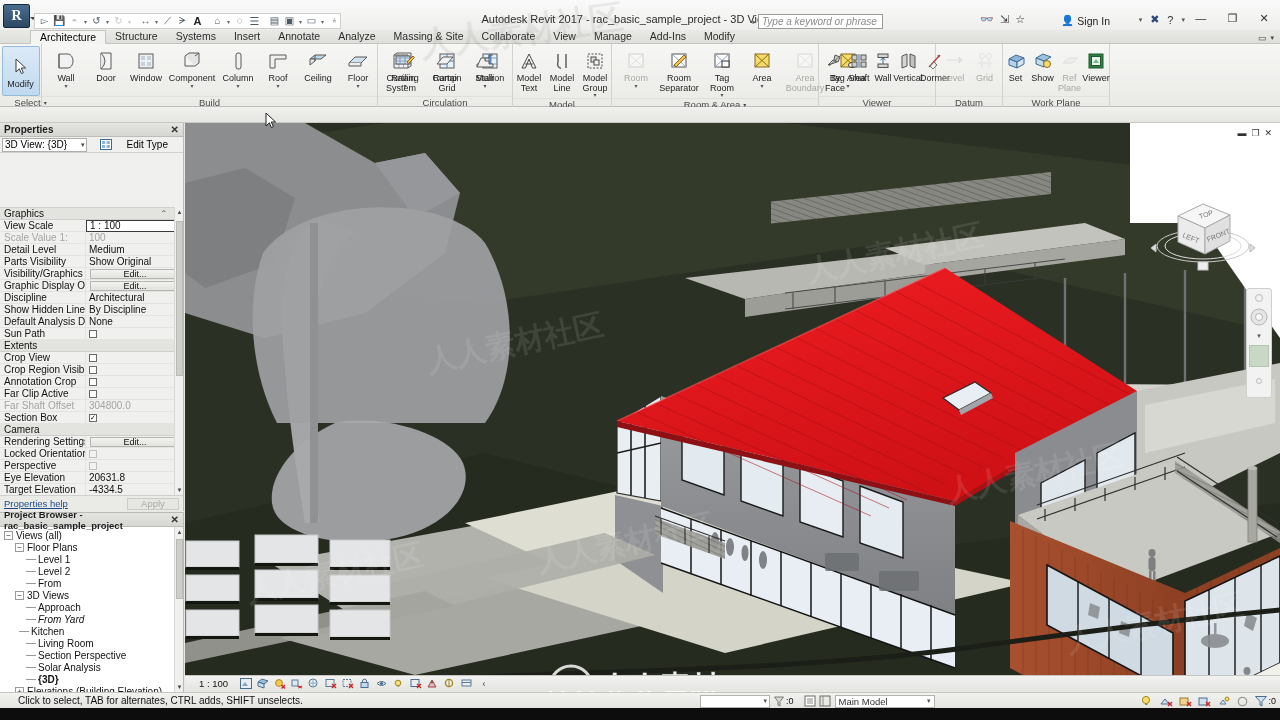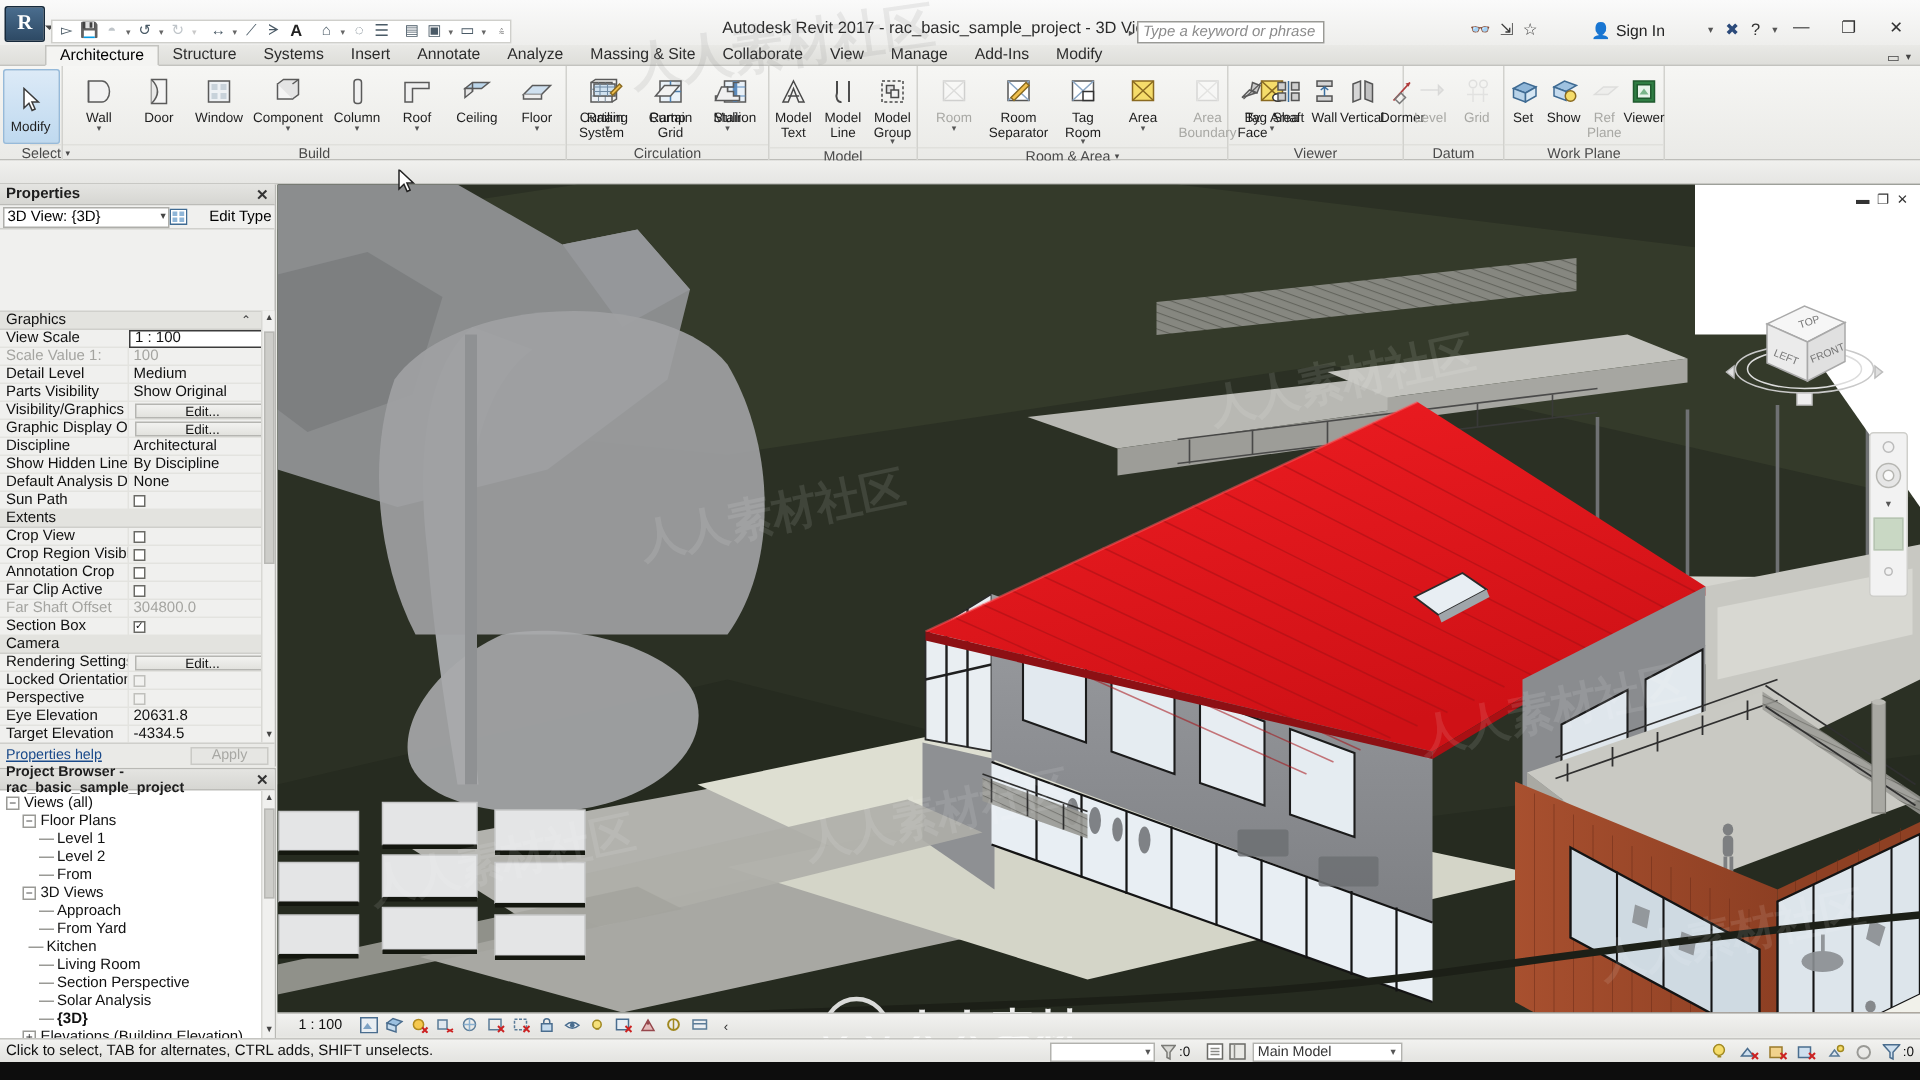--- a/index.html
+++ b/index.html
@@ -135,21 +135,21 @@
   .typesel{
     height:16px; display:flex; align-items:center; gap:0; padding:0 2px;
     background:#f0f0ee; border-bottom:1px solid #d0d0cc;
   }
   .typesel .combo{
     flex:1; height:14px; background:#fff; border:1px solid #aeaeaa;
     font-size:10px; padding:0 2px; line-height:12px; display:flex;align-items:center;
   }
   .typesel .combo .cv{ flex:1; }
   .typesel .combo .ca{ font-size:7px;color:#444; }
-  .typesel .edittype{ display:flex;align-items:center;gap:14px; padding:0 0; font-size:10px;}
+  .typesel .edittype{ display:flex;align-items:center;gap:14px; padding:0 13px; font-size:10px;}
 
   .proplist{ position:absolute; left:0; top:84px; right:0; bottom:16px; overflow:hidden;
              border-top:1px solid #d0d0cc; }
   .grp{ height:12px; background:#e3e3df; border-bottom:1px solid #cfcfcb;
         display:flex;align-items:center;padding-left:4px; font-size:10px; color:#111;}
   .grp .ar{ margin-left:auto; display:flex; gap:6px; padding-right:3px; font-size:8px; color:#444;}
   .prow{ height:12px; display:flex; border-bottom:1px solid #e3e3df; align-items:center; }
   .prow .k{ width:85px; padding-left:4px; font-size:10px; color:#111; overflow:hidden; white-space:nowrap;}
   .prow .v{ flex:1; font-size:10px; color:#111; padding-left:3px; border-left:1px solid #e3e3df; height:12px; display:flex; align-items:center;}
   .prow.gray .k, .prow.gray .v{ color:#a4a4a0; }
@@ -200,21 +200,21 @@
   }
   .vcb .sc{ font-size:9.5px;color:#111; margin-right:8px; }
   .vcb .vi{ width:14px;height:13px;display:flex;align-items:center;justify-content:center; }
 
   
   .statusbar{
     position:absolute;left:0;top:692px;width:1280px;height:16px;
     background:linear-gradient(#f2f2f0,#e3e3e0); border-top:1px solid #c5c5c1;
     display:flex;align-items:center; font-size:10px; color:#111; padding:0 4px;
   }
-  .statusbar .msg{ flex:0 0 auto; }
+  .statusbar .msg{ flex:0 0 auto;margin-left:14px; }
   .sb-mid{ position:absolute; left:700px; top:0; height:16px; display:flex;align-items:center;gap:4px;}
   .sb-combo{ width:70px;height:13px;border:1px solid #b2b2ae;background:#fff;display:flex;align-items:center;padding:0 2px;font-size:9px;}
   .sb-combo .ca{margin-left:auto;font-size:7px;color:#555;}
   .sb-mm{ width:100px;height:13px;border:1px solid #b2b2ae;background:#fff;display:flex;align-items:center;padding:0 3px;font-size:9.5px;color:#333;}
   .sb-right{ position:absolute;right:4px;top:0;height:16px;display:flex;align-items:center;gap:6px;}
   .taskbarline{position:absolute;left:0;top:708px;width:1280px;height:12px;background:#0d0d0d;}
 
   
   .wm{ position:absolute; color:rgba(255,255,255,0.10); font-size:30px; font-weight:bold;
        pointer-events:none; user-select:none; font-family:"DejaVu Sans", sans-serif;}
@@ -904,21 +904,21 @@
           <span>From</span>
         </div>
         <div class="tn" style="padding-left: 15px;">
           <span class="exp">−</span>
           <span>3D Views</span>
         </div>
         <div class="tn" style="padding-left: 26px;">
           <span class="dash"></span>
           <span>Approach</span>
         </div>
-        <div class="tn" style="padding-left: 26px;">
+        <div class="tn" style="padding-left: 26px; font-style: italic;">
           <span class="dash"></span>
           <span>From Yard</span>
         </div>
         <div class="tn" style="padding-left: 19px;">
           <span class="dash"></span>
           <span>Kitchen</span>
         </div>
         <div class="tn" style="padding-left: 26px;">
           <span class="dash"></span>
           <span>Living Room</span>

